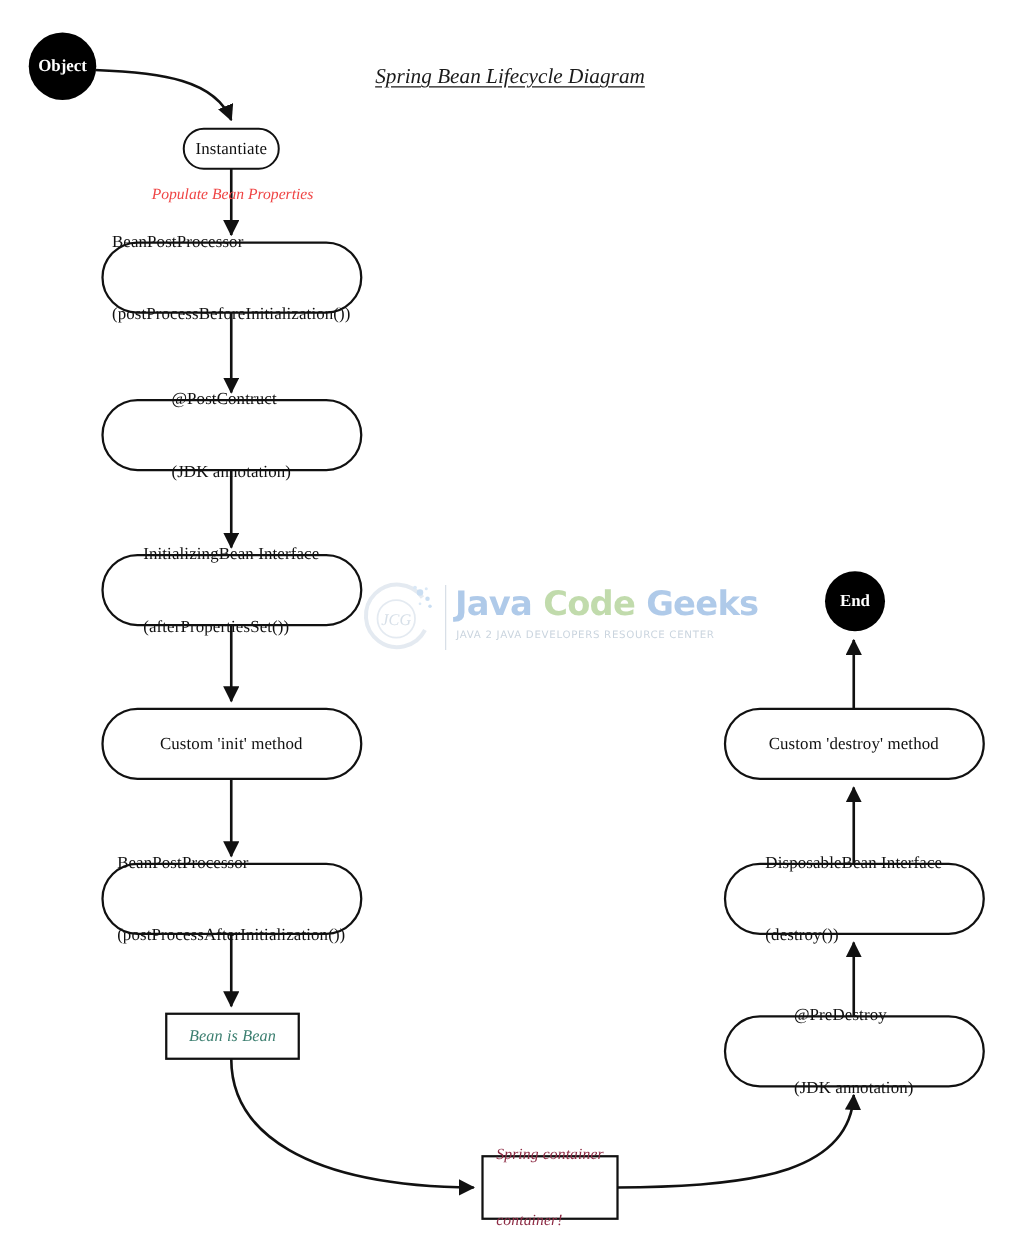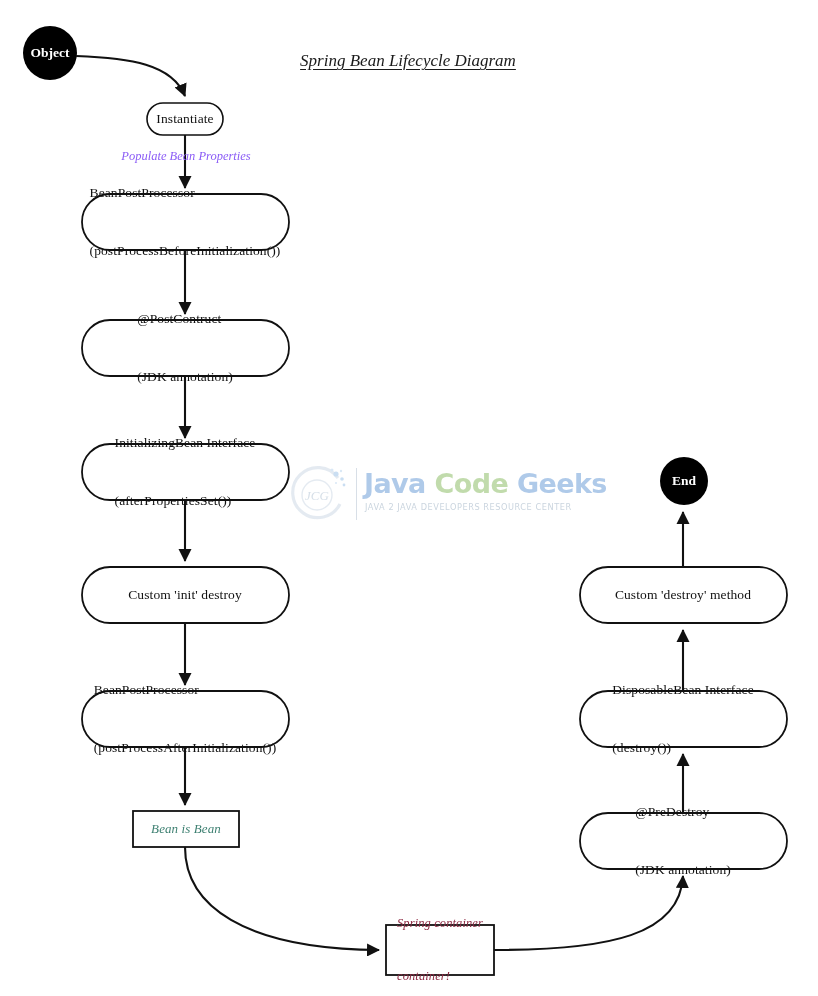--- a/index.html
+++ b/index.html
@@ -221,21 +221,21 @@
   <div class="node-label" style="left:185px; top:348px;font-family:Liberation Serif, serif;">
     <div>@PostContruct</div>
     <div>(JDK annotation)</div>
   </div>
 
   <div class="node-label" style="left:185px; top:472px;">
     <div>InitializingBean Interface</div>
     <div>(afterPropertiesSet())</div>
   </div>
 
-  <div class="node-label" style="left:185px; top:595px;">Custom 'init' destroy</div>
+  <div class="node-label" style="left:185px; top:595px;">Custom 'init' method</div>
 
   <div class="node-label" style="left:185px; top:719px;">
     <div>BeanPostProcessor</div>
     <div>(postProcessAfterInitialization())</div>
   </div>
 
   <div class="node-label" style="left:186px; top:829px; color:#3c7f70; font-style:italic; font-size:13px;">Bean is Bean</div>
 
   <div class="node-label" style="left:440px; top:950px; color:#8d2b44; font-style:italic; font-size:12.5px;">
     <div>Spring container</div>
@@ -247,15 +247,15 @@
     <div>(JDK annotation)</div>
   </div>
 
   <div class="node-label" style="left:683px; top:719px;">
     <div>DisposableBean Interface</div>
     <div>(destroy())</div>
   </div>
 
   <div class="node-label" style="left:683px; top:595px;">Custom 'destroy' method</div>
 
-  <div class="edge-label" style="left:186px; top:156px; color:#8b5cf6;">Populate Bean Properties</div>
+  <div class="edge-label" style="left:186px; top:156px; color:#ef4444;">Populate Bean Properties</div>
 
 </div>
 
 </body></html>

